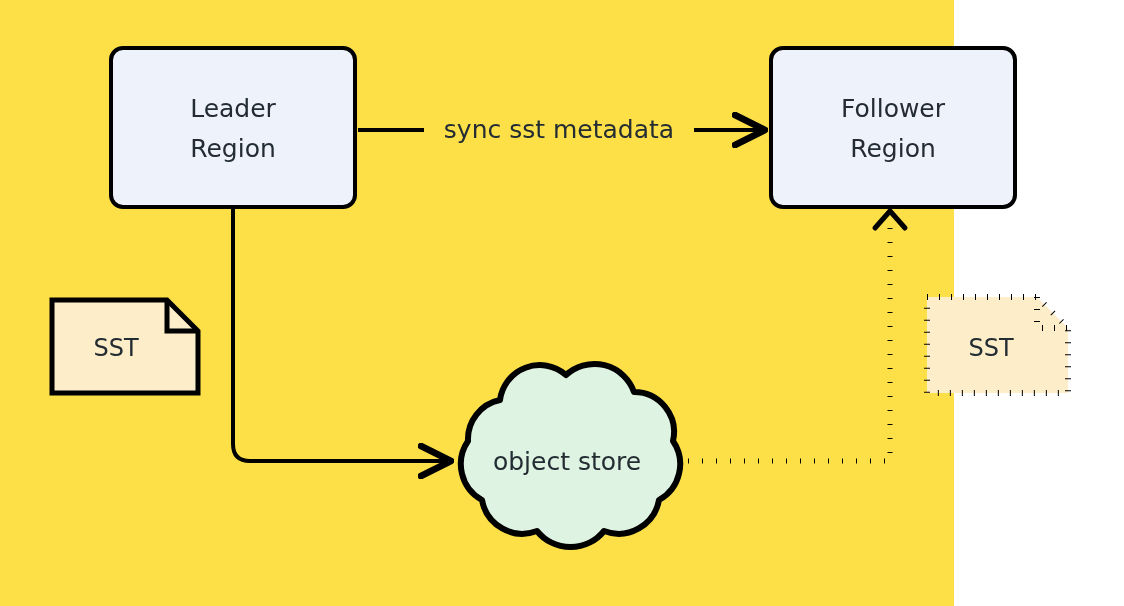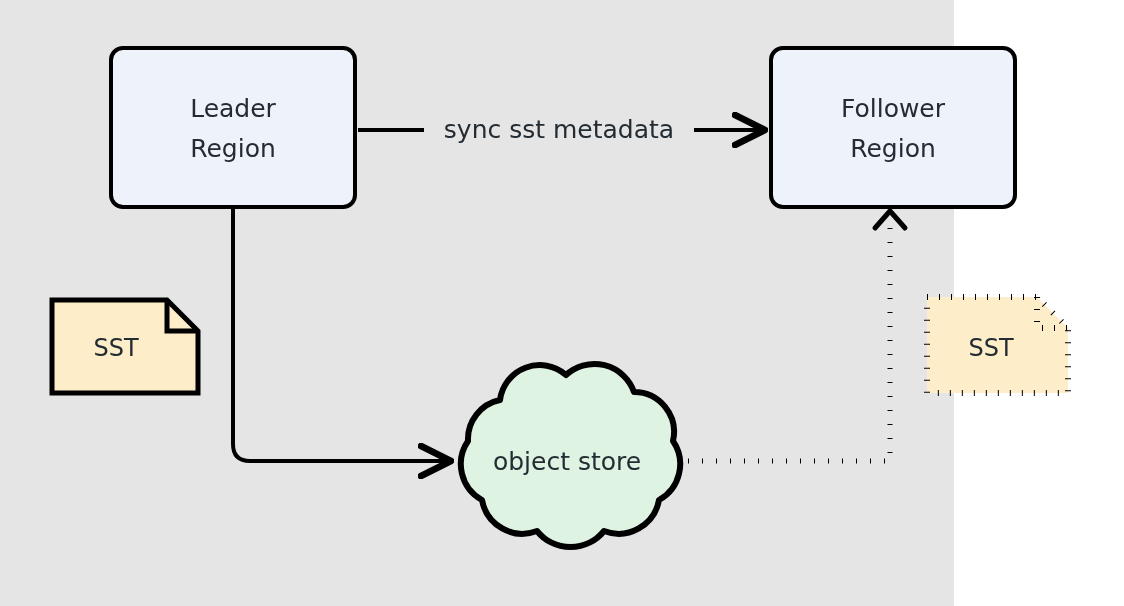--- a/index.html
+++ b/index.html
@@ -10,21 +10,21 @@
   body {
     width: 1124px;
     height: 606px;
     font-family: "DejaVu Sans", sans-serif;
     overflow: hidden;
   }
   #diagram-root {
     position: relative;
     width: 954px;
     height: 606px;
-    background: #e5e5e5;
+    background: #fde047;
   }
   svg.diagram {
     display: block;
     width: 1124px;
     height: 606px;
   }
   .node-label {
     font-family: "DejaVu Sans", sans-serif;
     font-size: 25px;
     fill: #232c33;

